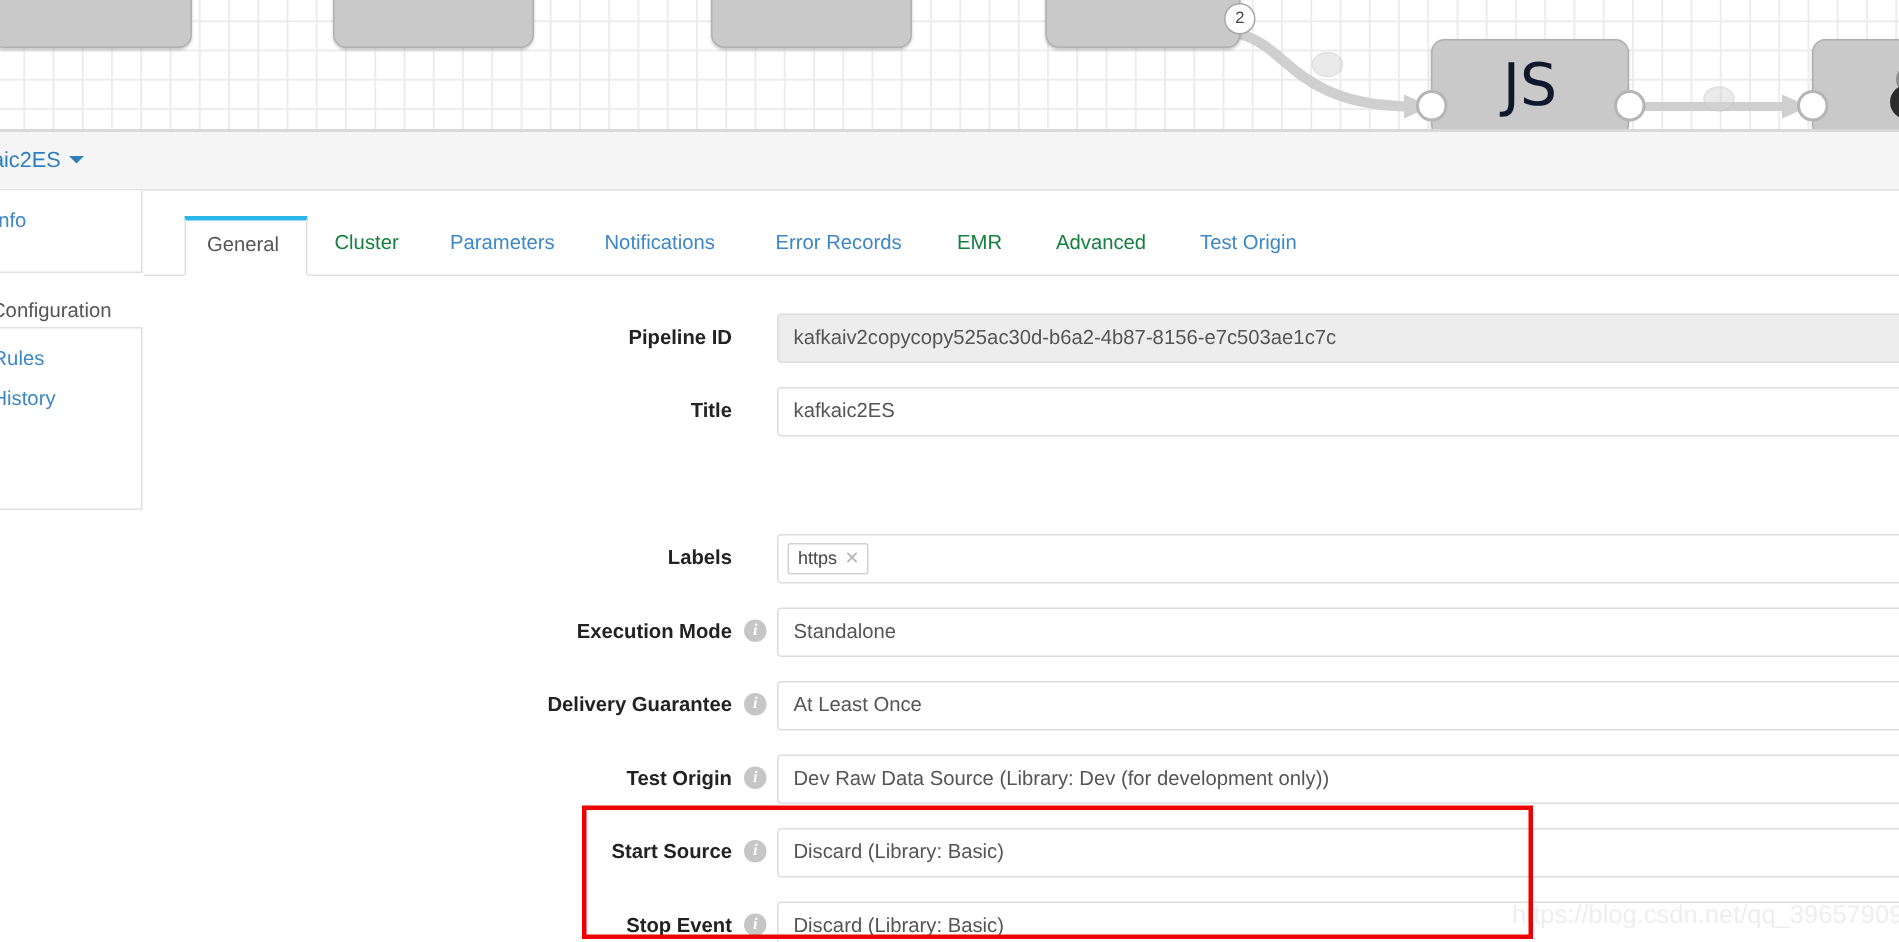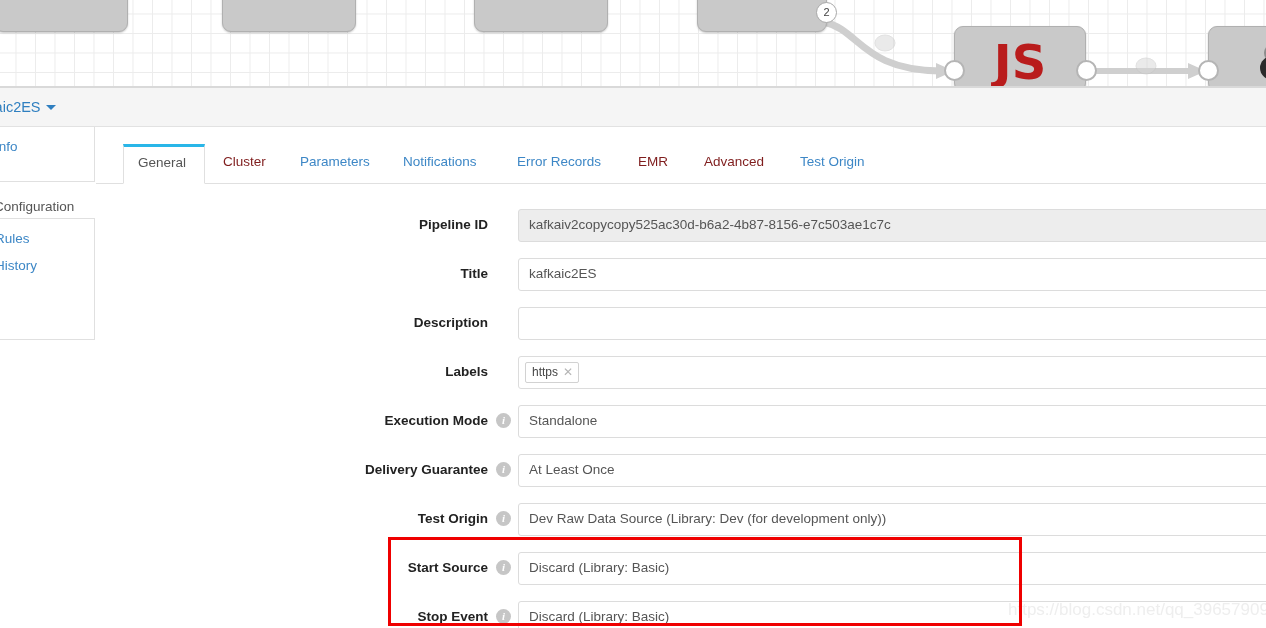--- a/index.html
+++ b/index.html
@@ -68,23 +68,23 @@
     background: #ffffff;
     border: 1.5px solid #a8a8a8;
     box-sizing: border-box;
     font-size: 11px;
     line-height: 18px;
     text-align: center;
     color: #444;
   }
   .js-label {
     font-family: "DejaVu Sans", sans-serif;
-    font-weight: bold;
-    font-size: 48px;
-    color: #b91c1c;
+    font-weight: normal;
+    font-size: 39px;
+    color: #0f172a;
     line-height: 1;
   }
 
   
   .titlebar {
     position: absolute;
     left: 0; top: 88px;
     width: 1266px; height: 39px;
     background: #f5f5f5;
     border-bottom: 1px solid #e2e2e2;
@@ -159,21 +159,21 @@
     top: 17px;
     height: 40px;
     padding: 10px 14px 0 14px;
     box-sizing: border-box;
     font-size: 13.5px;
     color: #3d87c6;
     white-space: nowrap;
     background: transparent;
     cursor: pointer;
   }
-  .tab.muted { color: #7f1d1d; cursor: default; }
+  .tab.muted { color: #15803d; cursor: default; }
   .tab.active {
     color: #555;
     background: #fff;
     border: 1px solid #e0e0e0;
     border-bottom: 1px solid #fff;
     border-top: 3px solid #29b6e8;
     padding-top: 8px;
     z-index: 2;
   }
 
@@ -358,24 +358,20 @@
   <div class="row" style="top:12px;">
     <div class="row-label">Pipeline ID</div>
     <div class="field disabled">kafkaiv2copycopy525ac30d-b6a2-4b87-8156-e7c503ae1c7c</div>
   </div>
 
   <div class="row" style="top:61px;">
     <div class="row-label">Title</div>
     <div class="field">kafkaic2ES</div>
   </div>
 
-  <div class="row" style="top:110px;">
-    <div class="row-label">Description</div>
-    <div class="field"></div>
-  </div>
 
   <div class="row" style="top:159px;">
     <div class="row-label">Labels</div>
     <div class="field tags">
       <span class="tag"><span>https</span><span class="tag-x">✕</span></span>
     </div>
   </div>
 
   <div class="row" style="top:208px;">
     <div class="row-label">Execution Mode</div>

